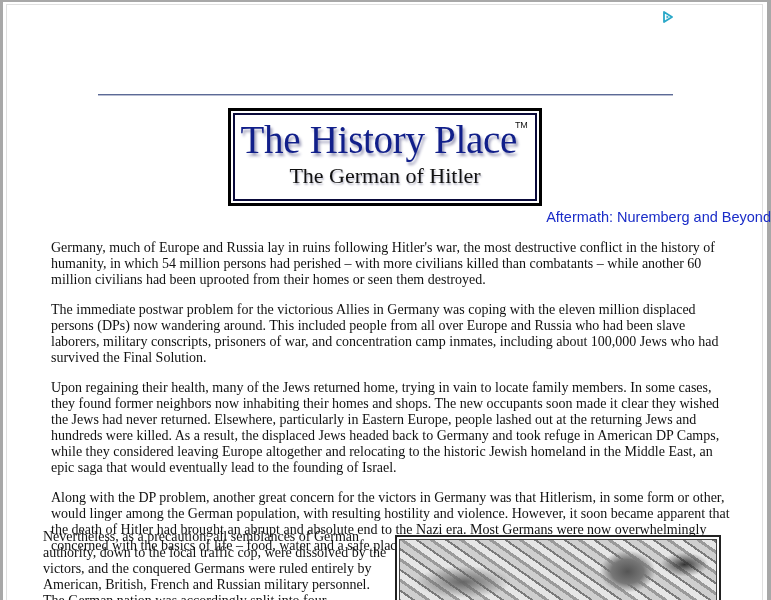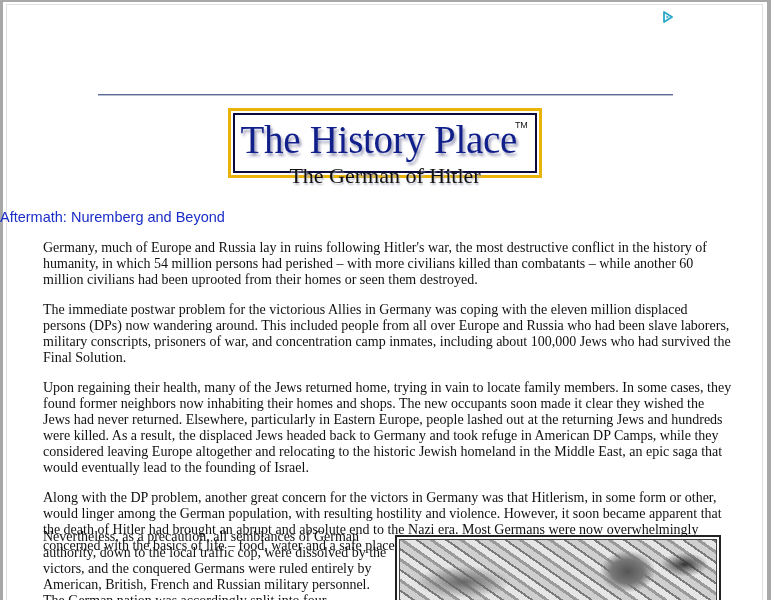--- a/index.html
+++ b/index.html
@@ -24,23 +24,23 @@
     }
     .ad-icon {
       position: absolute; left: 662px; top: 11px; width: 12px; height: 12px;
     }
     .hr {
       position: absolute; left: 98px; top: 94px; width: 575px; height: 0;
       border-top: 1px solid #5c6a96;
       border-bottom: 1px solid #b9bed2;
     }
     .logo {
-      position: absolute; left: 228px; top: 108px; width: 314px; height: 70px;
+      position: absolute; left: 228px; top: 108px; width: 314px; height: 98px;
       box-sizing: border-box;
-      border: 3px solid #eab308;
+      border: 3px solid #000000;
       background: #ffffff;
       text-decoration: underline;
     }
     .logo-inner {
       position: absolute; left: 2px; top: 2px; right: 2px; bottom: 2px;
       border: 2px solid #0a0a3a;
     }
     .logo-title {
       position: absolute; left: 0; right: 0; top: 6px;
       text-align: center;
@@ -57,29 +57,29 @@
     }
     .logo-sub {
       position: absolute; left: 0; right: 0; top: 52px;
       text-align: center;
       font-size: 22px; color: #111;
       font-family: "Liberation Serif", serif;
       text-shadow: 1px 2px 2px #b8b8c8;
     }
     .subtitle {
       position: absolute; left: 0; width: 771px; top: 209px;
-      text-align: left;
+      text-align: right;
       font-family: "Liberation Sans", sans-serif;
       font-size: 14.5px; color: #1a2cc8;
     }
     .content {
       position: absolute; left: 43px; top: 240px; width: 690px;
       font-size: 14px; line-height: 16px; color: #111;
     }
-    .content p { margin: 0 0 14px 0; }
+    .content p { margin: 0 0 14px 8px; }
     .p5 { position: absolute; left: 43px; top: 529px; width: 345px; font-size: 14px; line-height: 16px; color: #111; margin: 0; }
     .photo {
       position: absolute; left: 395px; top: 535px; width: 326px; height: 80px;
       box-sizing: border-box;
       border: 2px solid #222;
       padding: 2px;
       background: #fff;
     }
     .photo-inner {
       width: 100%; height: 100%;

